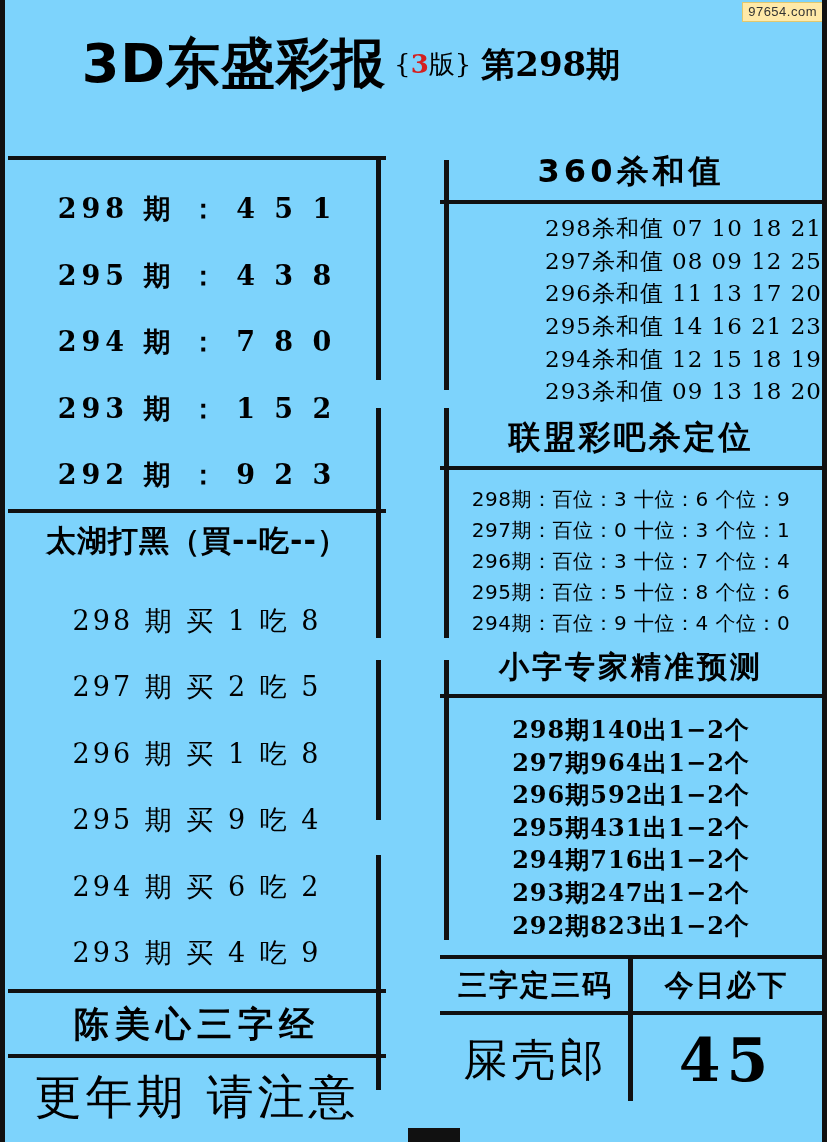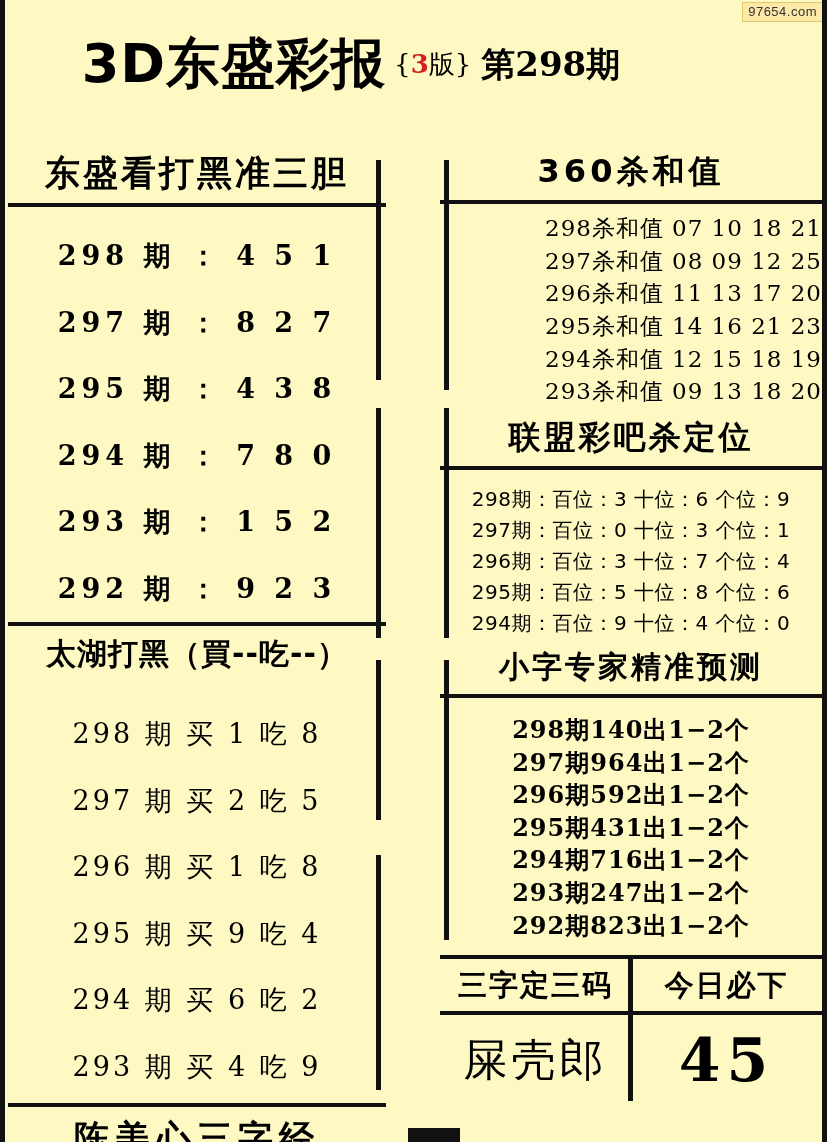--- a/index.html
+++ b/index.html
@@ -11,21 +11,21 @@
     width: 827px;
     height: 1142px;
     position: relative;
     font-family: "DejaVu Serif", "Liberation Serif", serif;
     color: #000;
     overflow: hidden;
   }
   .page {
     position: absolute;
     inset: 0;
-    background: #fef9c3;
+    background: #7dd3fc;
   }
 
   
   .watermark {
     position: absolute;
     top: 2px;
     right: 4px;
     background: #ffe9a8;
     color: #333;
     font-size: 13px;
@@ -242,25 +242,23 @@
   <div class="vrule" style="left:376px; top:660px; height:160px;"></div>
   <div class="vrule" style="left:376px; top:855px; height:235px;"></div>
   <div class="vrule" style="left:444px; top:160px; height:230px;"></div>
   <div class="vrule" style="left:444px; top:408px; height:230px;"></div>
   <div class="vrule" style="left:444px; top:660px; height:280px;"></div>
   <div class="blackmark" style="left:408px; top:1128px; width:52px; height:14px;"></div>
 
   <div class="col-left">
 
     <div class="block">
-      <div class="sect-title t-36">东盛看打黑准三胆</div>
       <div class="hr"></div>
       <div>
         <div class="row-line">298 期 ： 4 5 1</div>
-        <div class="row-line">297 期 ： 8 2 7</div>
         <div class="row-line">295 期 ： 4 3 8</div>
         <div class="row-line">294 期 ： 7 8 0</div>
         <div class="row-line">293 期 ： 1 5 2</div>
         <div class="row-line">292 期 ： 9 2 3</div>
       </div>
     </div>
 
     <div class="hr" style="margin-top:16px;"></div>
 
     <div class="block">

